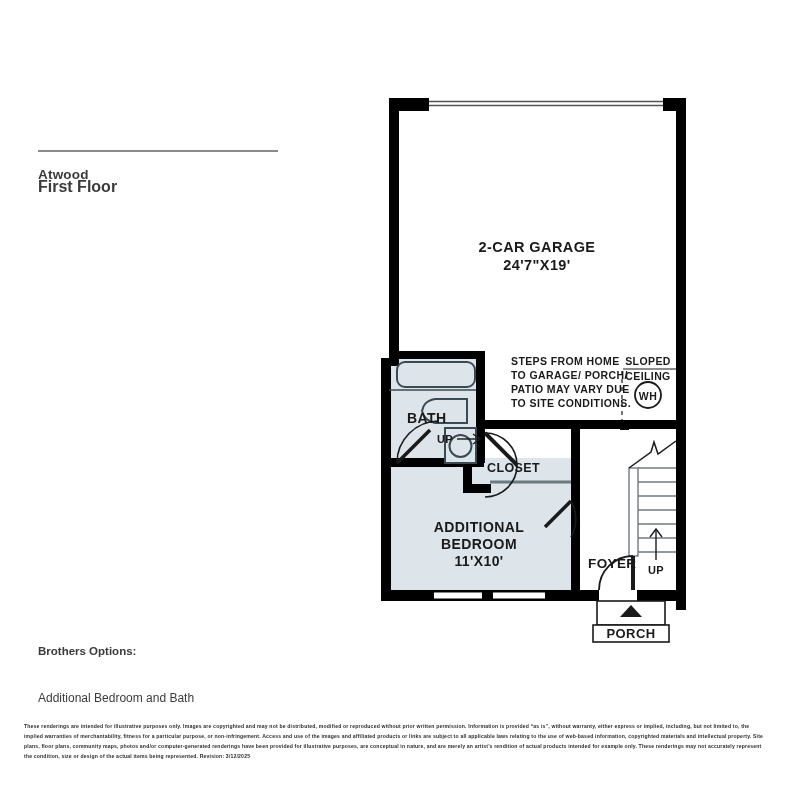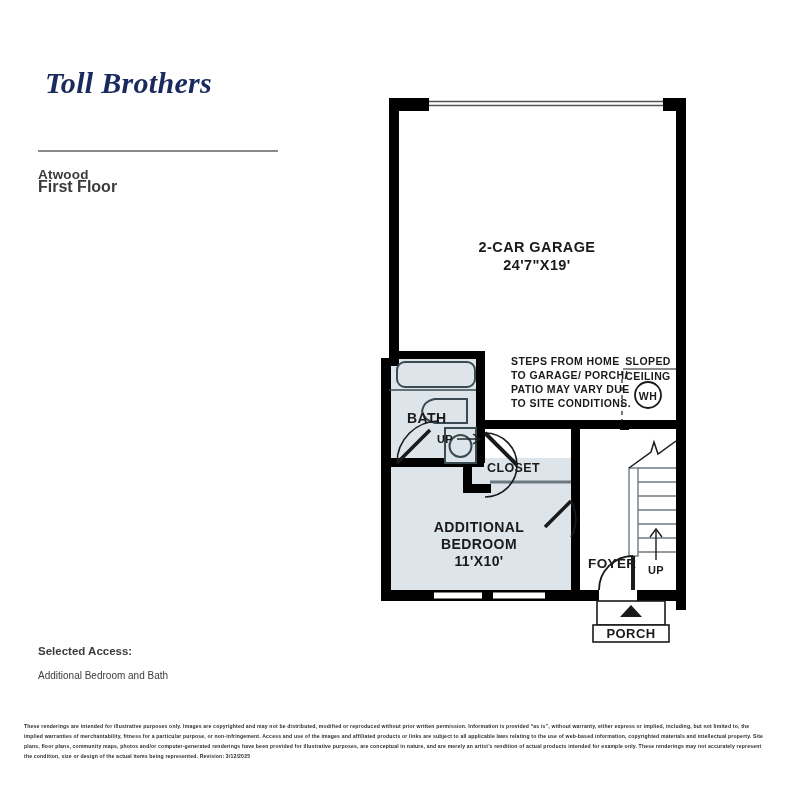--- a/index.html
+++ b/index.html
@@ -64,22 +64,22 @@
     position: absolute;
     left: 38px;
     top: 645px;
     font-size: 11.5px;
     font-weight: 700;
     color: #3b3b3b;
   }
   #options-item {
     position: absolute;
     left: 38px;
-    top: 670px;
-    font-size: 10px;
+    top: 691px;
+    font-size: 12px;
     font-weight: 500;
     color: #3b3b3b;
   }
 
   
   #disclaimer {
     position: absolute;
     left: 24px;
     top: 722px;
     width: 744px;
@@ -106,26 +106,25 @@
     fill: #1a1a1a;
     font-weight: 700;
     letter-spacing: 0.4px;
   }
 </style>
 </head>
 <body>
 
 <div class="page">
 
-  <div id="brand-logo">Toll Brothers</div>
   <div id="brand-rule"></div>
   <div id="plan-name">Atwood</div>
   <div id="plan-floor">First Floor</div>
 
-  <div id="options-title">Selected Access:</div>
+  <div id="options-title">Brothers Options:</div>
   <div id="options-item">Additional Bedroom and Bath</div>
 
   <div id="disclaimer">These renderings are intended for illustrative purposes only. Images are copyrighted and may not be distributed, modified or reproduced without prior written permission. Information is provided “as is”, without warranty, either express or implied, including, but not limited to, the implied warranties of merchantability, fitness for a particular purpose, or non-infringement. Access and use of the images and affiliated products or links are subject to all applicable laws relating to the use of web-based information, copyrighted materials and intellectual property. Site plans, floor plans, community maps, photos and/or computer-generated renderings have been provided for illustrative purposes, are conceptual in nature, and are merely an artist’s rendition of actual products intended for example only. These renderings may not accurately represent the condition, size or design of the actual items being represented. Revision: 3/12/2025</div>
 
   <div id="floorplan">
     <svg width="325" height="555" viewBox="0 0 325 555" xmlns="http://www.w3.org/2000/svg">
 
       <rect x="14" y="268" width="95" height="105" fill="#dde4ea"></rect>
 
       <rect x="14" y="375" width="190" height="125" fill="#dde4ea"></rect>

